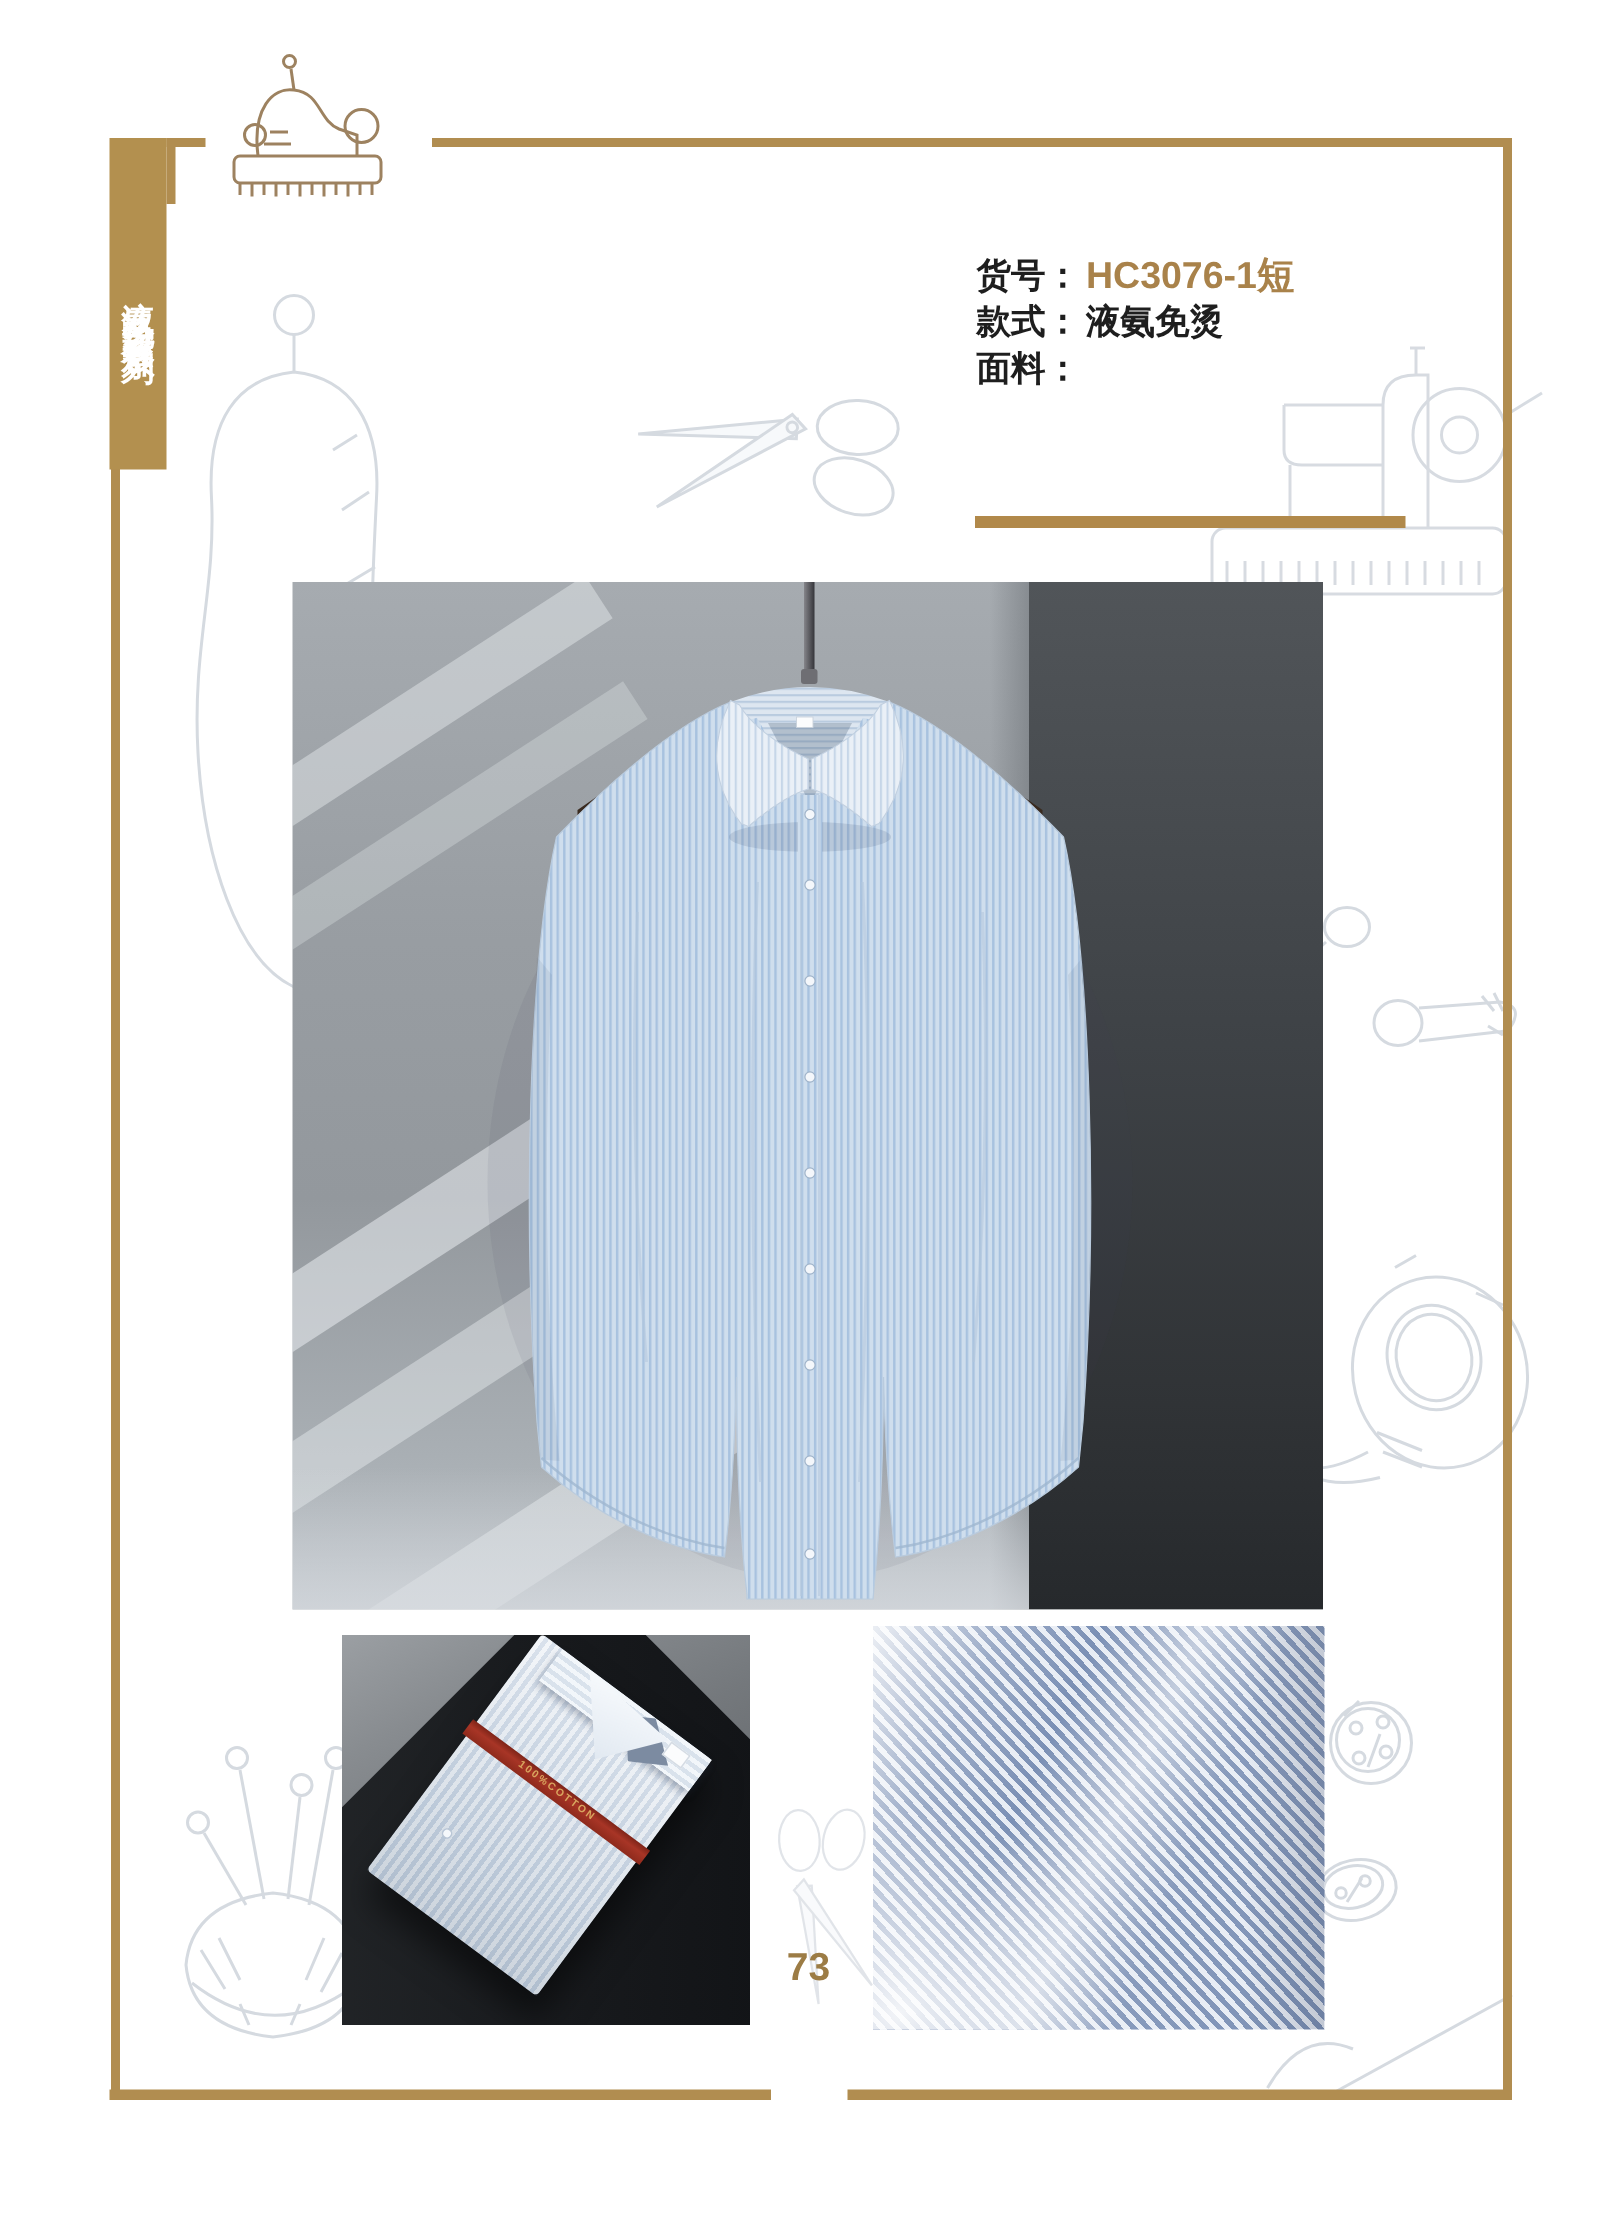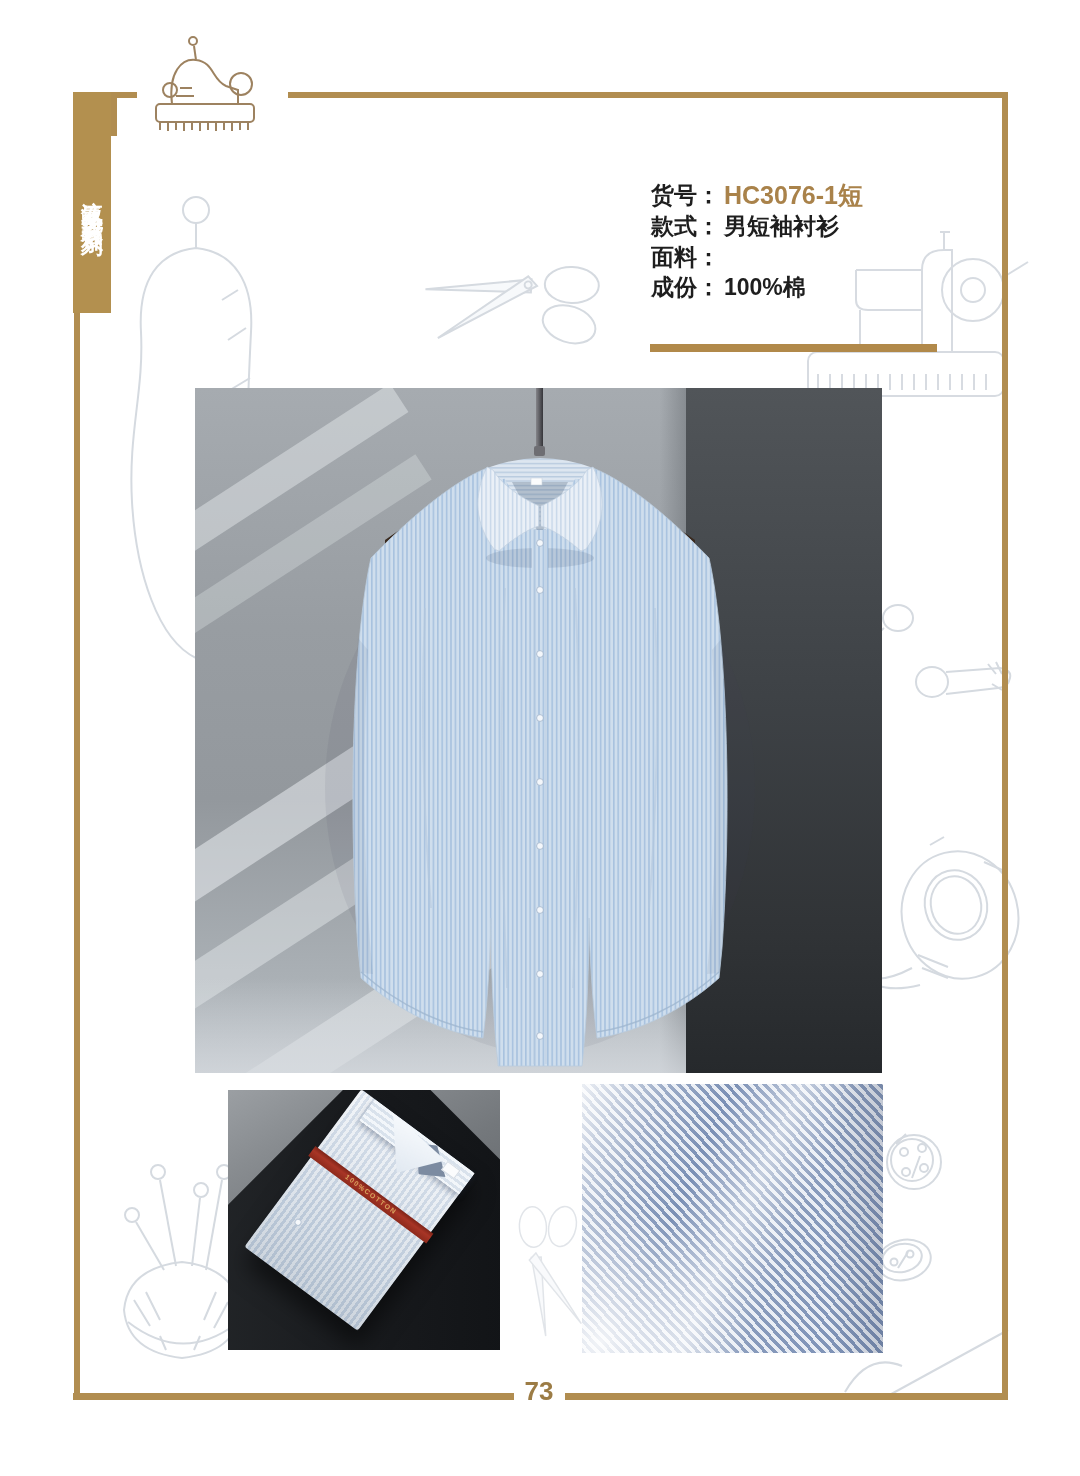--- a/index.html
+++ b/index.html
@@ -19,29 +19,29 @@
   .corner-h{left:111px;top:92px;width:26px;height:6px;}
   .corner-v{left:111px;top:92px;width:6px;height:44px;}
 
   
   .banner{position:absolute;left:73px;top:92px;width:38px;height:221px;background:#b3904f;z-index:5;
           display:flex;align-items:center;justify-content:center;}
   .banner-text{writing-mode:vertical-rl;text-orientation:upright;color:#ffffff;font-size:22px;
                font-weight:600;letter-spacing:5px;line-height:1;}
 
   
-  .info{position:absolute;left:651px;top:180px;z-index:3;}
+  .info{position:absolute;left:651px;top:168px;z-index:3;}
   .info-row{height:30.8px;display:flex;align-items:center;font-size:23px;font-weight:700;color:#1e1e1e;white-space:nowrap;}
   .info-label{color:#1e1e1e;}
   .info-value{margin-left:4px;color:#1e1e1e;}
   .info-value.gold{color:#a9824a;font-size:25px;}
   .gold-bar{position:absolute;left:650px;top:344px;width:287px;height:8px;background:#b1894a;z-index:3;}
 
   
-  .page-num{position:absolute;left:503px;top:1376px;width:72px;text-align:center;
+  .page-num{position:absolute;left:503px;top:1296px;width:72px;text-align:center;
             font-size:26px;font-weight:700;color:#9c7c45;z-index:5;}
 
   
   .photo-main{position:absolute;left:195px;top:388px;width:687px;height:685px;overflow:hidden;z-index:2;
      background:linear-gradient(180deg,#a6abb0 0%,#989da2 35%,#93989d 60%,#a9afb4 85%,#b7bdc2 100%);}
   .light-band{position:absolute;background:#e9edf0;transform:rotate(-33deg);}
   .wall-seam{position:absolute;left:465px;top:0;width:26px;height:100%;
      background:linear-gradient(90deg,rgba(120,125,130,.0),rgba(110,115,120,.55));}
   .dark-panel{position:absolute;left:491px;top:0;width:196px;height:100%;
      background:linear-gradient(180deg,#515559 0%,#3e4246 45%,#303336 80%,#26292c 100%);}
@@ -197,28 +197,24 @@
     <div class="banner-text">液氨免烫衬衫系列</div>
   </div>
 
   <div class="info">
     <div class="info-row">
       <span class="info-label">货号：</span>
       <span class="info-value gold">HC3076-1短</span>
     </div>
     <div class="info-row">
       <span class="info-label">款式：</span>
-      <span class="info-value">男短袖衬衫</span>
+      <span class="info-value">液氨免烫</span>
     </div>
     <div class="info-row">
       <span class="info-label">面料：</span>
-    </div>
-    <div class="info-row">
-      <span class="info-label">成份：</span>
-      <span class="info-value">100%棉</span>
     </div>
   </div>
   <div class="gold-bar"></div>
 
   <div class="photo-main">
     <div class="light-band" style="left:-90px;top:80px;width:320px;height:34px;opacity:.45;"></div>
     <div class="light-band" style="left:-130px;top:170px;width:390px;height:30px;opacity:.30;"></div>
     <div class="light-band" style="left:-150px;top:410px;width:470px;height:44px;opacity:.55;"></div>
     <div class="light-band" style="left:-170px;top:515px;width:530px;height:40px;opacity:.45;"></div>
     <div class="light-band" style="left:-120px;top:625px;width:540px;height:46px;opacity:.5;"></div>

